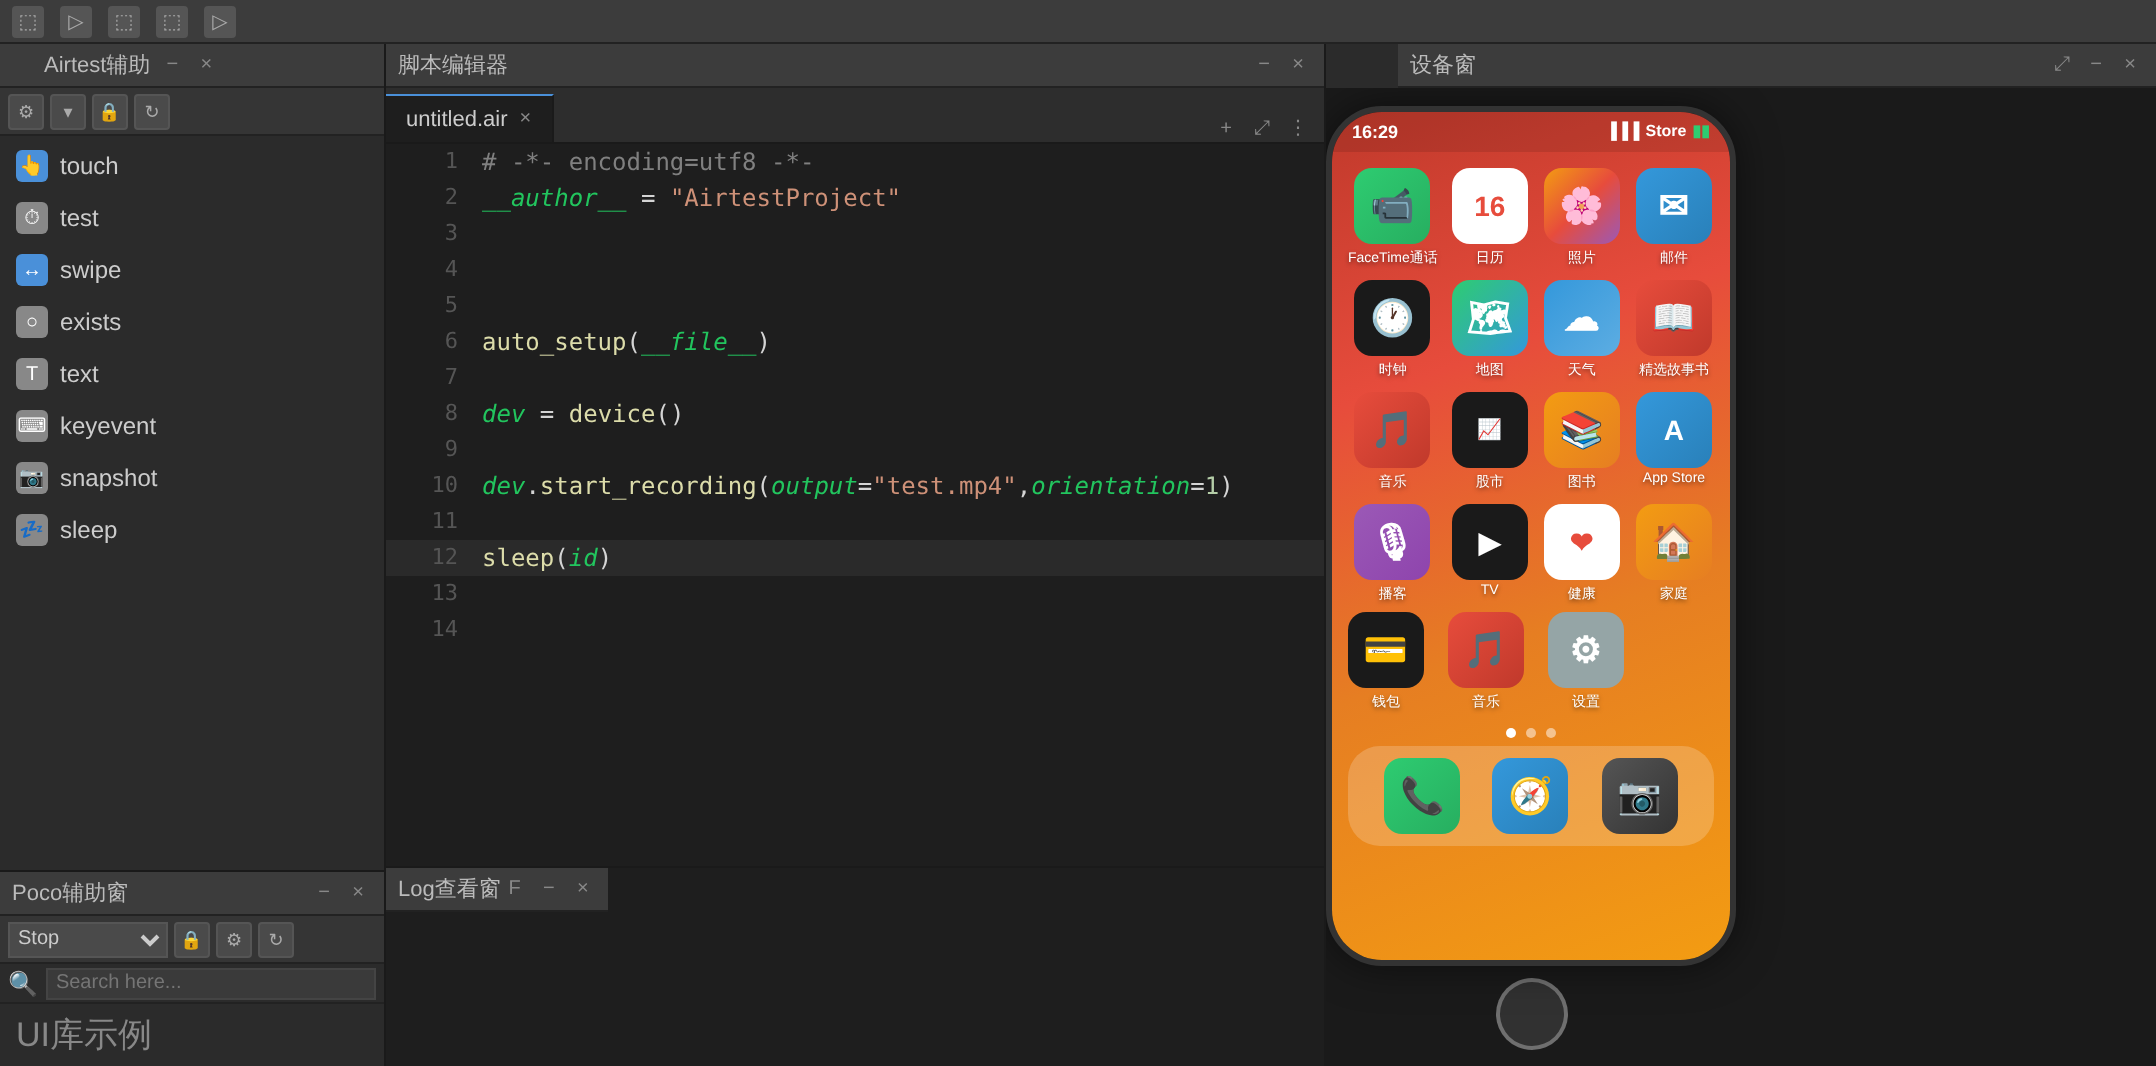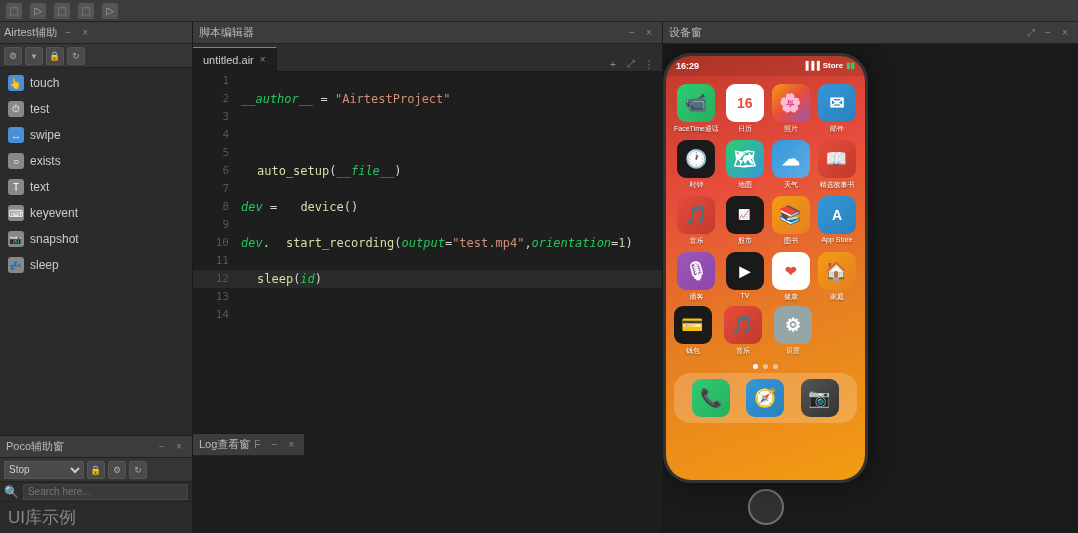--- a/index.html
+++ b/index.html
@@ -53,21 +53,21 @@
       background: #2b2b2b;
       border-right: 1px solid #1a1a1a;
       flex-shrink: 0;
     }
 
     .panel-header {
       height: 22px;
       background: #3c3c3c;
       display: flex;
       align-items: center;
-      padding: 0 4px;
+      padding: 0 22px;
       border-bottom: 1px solid #222;
       font-size: 11px;
       color: #bbb;
       gap: 4px;
     }
     .panel-header-icons {
       display: flex;
       gap: 3px;
     }
     .panel-icon-btn {
@@ -271,21 +271,21 @@
       user-select: none;
       flex-shrink: 0;
       margin-right: 12px;
     }
     .line-content {
       white-space: pre;
       color: #d4d4d4;
     }
     .kw-blue { color: #569cd6; }
     .kw-green { color: #4ec9b0; }
-    .kw-yellow { color: #dcdcaa; margin-left: 16px; }
+    .kw-yellow { color: #dcdcaa; }
     .kw-orange { color: #ce9178; }
     .kw-gray { color: #808080; }
     .kw-lightblue { color: #22c55e; font-style: italic; }
 
     
     .log-panel {
       height: 100px;
       background: #1e1e1e;
       border-top: 1px solid #1a1a1a;
       display: flex;
@@ -317,20 +317,21 @@
     }
     .device-header {
       height: 22px;
       background: #3c3c3c;
       display: flex;
       align-items: center;
       padding: 0 6px;
       border-bottom: 1px solid #222;
       font-size: 11px;
       color: #bbb;
+      margin-left: 36px;
     }
     .device-content {
       flex: 1;
       display: flex;
       align-items: center;
       justify-content: flex-start;
       background: #1a1a1a;
       overflow: hidden;
     }
 
@@ -572,20 +573,21 @@
       <div class="editor-toolbar-right">
         <div class="panel-icon-btn">+</div>
         <div class="panel-icon-btn">⤢</div>
         <div class="panel-icon-btn">⋮</div>
       </div>
     </div>
 
     <div class="code-editor">
       <div class="code-line">
         <span class="line-num">1</span>
+        <span class="line-content kw-gray"># -*- encoding=utf8 -*-</span>
       </div>
       <div class="code-line">
         <span class="line-num">2</span>
         <span class="line-content"><span class="kw-lightblue">__author__</span> <span style="color:#d4d4d4">= </span><span class="kw-orange">"AirtestProject"</span></span>
       </div>
       <div class="code-line">
         <span class="line-num">3</span>
         <span class="line-content"> </span>
       </div>
       <div class="code-line">

